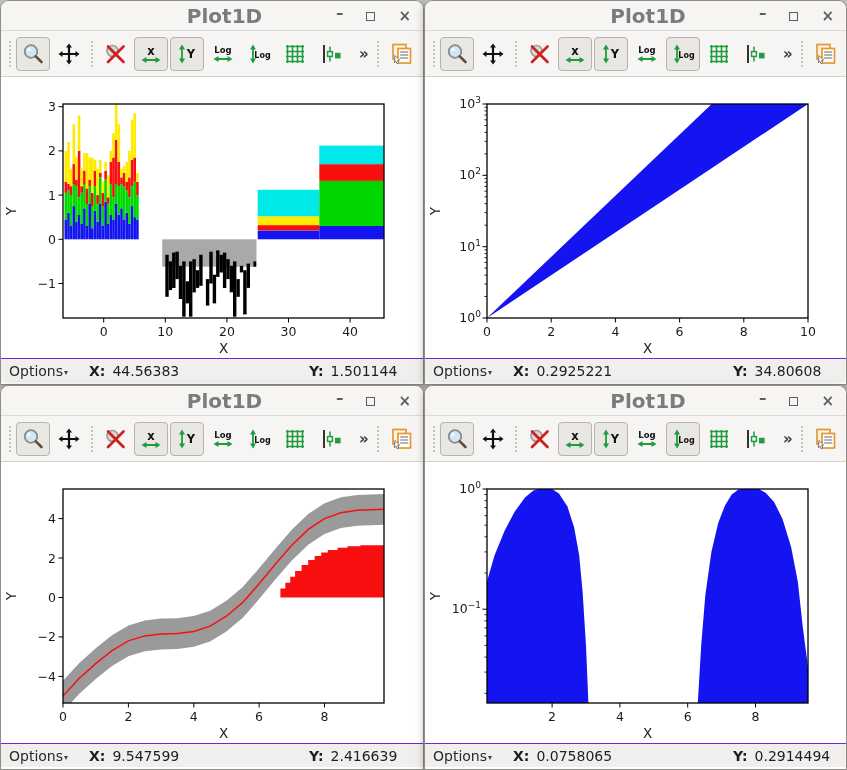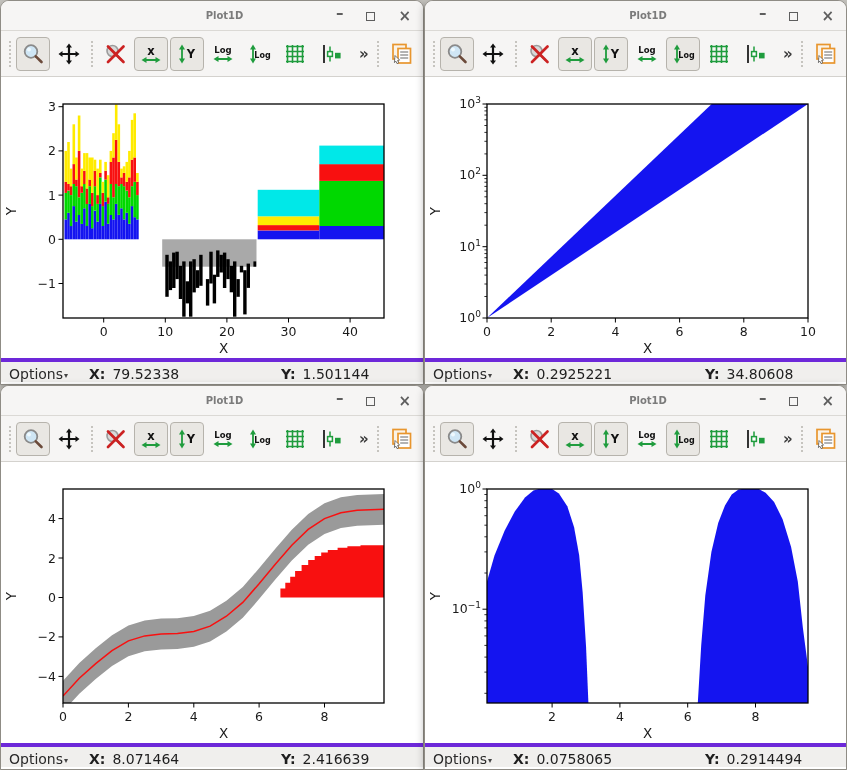--- a/index.html
+++ b/index.html
@@ -11,46 +11,46 @@
             border:1px solid #8f8c85; border-radius:9px 9px 0 0; overflow:hidden;
             box-shadow:0 2px 8px rgba(0,0,0,.28); }
   .window.top-left     { left:0;     top:0; }
   .window.top-right    { left:424px; top:0;     width:423px; }
   .window.bottom-left  { left:0;     top:385px; }
   .window.bottom-right { left:424px; top:385px; width:423px; }
 
   .titlebar { height:30px; background:#f6f5f4; border-bottom:1px solid #dbd9d5;
               position:relative; display:flex; align-items:center; }
   .title { position:absolute; left:0; right:0; text-align:center; color:#7b7b7b;
-           font-weight:bold; font-size:10px; pointer-events:none;margin-left:25px; }
+           font-weight:bold; font-size:20px; pointer-events:none;margin-left:25px; }
   .controls { position:absolute; right:12px; top:0; height:30px; display:flex;
               gap:23px; align-items:center; color:#5e5e5e; }
   .winbtn { font-size:15px; line-height:1; cursor:pointer; font-weight:bold; }
   .winbtn.min { margin-top:-5px; }
   .maxbox { display:inline-block; width:9px; height:9px; border:1.5px solid #5e5e5e; }
 
   .toolbar { height:46px; background:#f6f5f4; border-bottom:1px solid #d4d2ce;
              display:flex; align-items:center; padding:0 5px; gap:2px; }
   .handle, .sep { width:8px; height:26px; border-left:2px dotted #c6c4bf; margin:0 3px; }
   .tbtn { width:34px; height:34px; flex:0 0 auto; display:flex; align-items:center;
           justify-content:center; background:transparent; border:1px solid transparent;
           border-radius:4px; padding:0; cursor:pointer; }
   .tbtn.pressed { background:#e9e7e3; border-color:#b6b3ac; }
   .chev { font-size:15px; color:#3c3c3c; font-weight:bold; padding:0 3px; cursor:pointer; }
   .chev.first { margin-left:6px; }
 
   .canvas { height:281px; background:#fff; position:relative; cursor:crosshair; }
   .plot-svg { position:absolute; inset:0; }
 
-  .statusbar { height:24px; background:#f0efed; border-top:4px solid #6d28d9;
+  .statusbar { height:24px; background:#f0efed; border-top:1px solid #6d28d9;
                position:relative; font-size:14px; color:#1e1e1e; }
   .opts { position:absolute; left:8px; top:4px; cursor:pointer; color:#2a2a2a; }
   .caret { font-size:8px; margin-left:1px; color:#444; vertical-align:1px; }
   .sb-x { position:absolute; left:88px;  top:4px; }
-  .sb-y { position:absolute; left:280px; top:4px; }
+  .sb-y { position:absolute; left:308px; top:4px; }
   .sb-x b, .sb-y b { margin-right:7px; }
 </style>
 </head>
 <body>
 
 <div id="desktop">
   <div class="window top-left">
     <div class="titlebar">
       <span class="title">Plot1D</span>
       <span class="controls">
@@ -346,21 +346,21 @@
               <text x="55" y="78.4" text-anchor="end">2</text>
               <text x="55" y="34.2" text-anchor="end">3</text>
               <text x="222.5" y="276" text-anchor="middle" font-size="13.5">X</text>
               <text x="15" y="134" text-anchor="middle" font-size="13.5" transform="rotate(-90 15 134)">Y</text>
             </g>
           </svg></div>
     </div>
 
     <div class="statusbar">
       <span class="opts"><span>Options</span><span class="caret">▾</span></span>
-      <span class="sb-x"><b>X:</b><span>79.52338</span></span>
+      <span class="sb-x"><b>X:</b><span>44.56383</span></span>
       <span class="sb-y"><b>Y:</b><span>1.501144</span></span>
     </div>
   </div>
 
   <div class="window top-right">
     <div class="titlebar">
       <span class="title">Plot1D</span>
       <span class="controls">
         <span class="winbtn min">–</span>
         <span class="winbtn max"><span class="maxbox"></span></span>
@@ -698,21 +698,21 @@
               <text x="55" y="100.5" text-anchor="end">2</text>
               <text x="55" y="61.1" text-anchor="end">4</text>
               <text x="222.5" y="276" text-anchor="middle" font-size="13.5">X</text>
               <text x="15" y="134" text-anchor="middle" font-size="13.5" transform="rotate(-90 15 134)">Y</text>
             </g>
           </svg></div>
     </div>
 
     <div class="statusbar">
       <span class="opts"><span>Options</span><span class="caret">▾</span></span>
-      <span class="sb-x"><b>X:</b><span>8.071464</span></span>
+      <span class="sb-x"><b>X:</b><span>9.547599</span></span>
       <span class="sb-y"><b>Y:</b><span>2.416639</span></span>
     </div>
   </div>
 
   <div class="window bottom-right">
     <div class="titlebar">
       <span class="title">Plot1D</span>
       <span class="controls">
         <span class="winbtn min">–</span>
         <span class="winbtn max"><span class="maxbox"></span></span>

